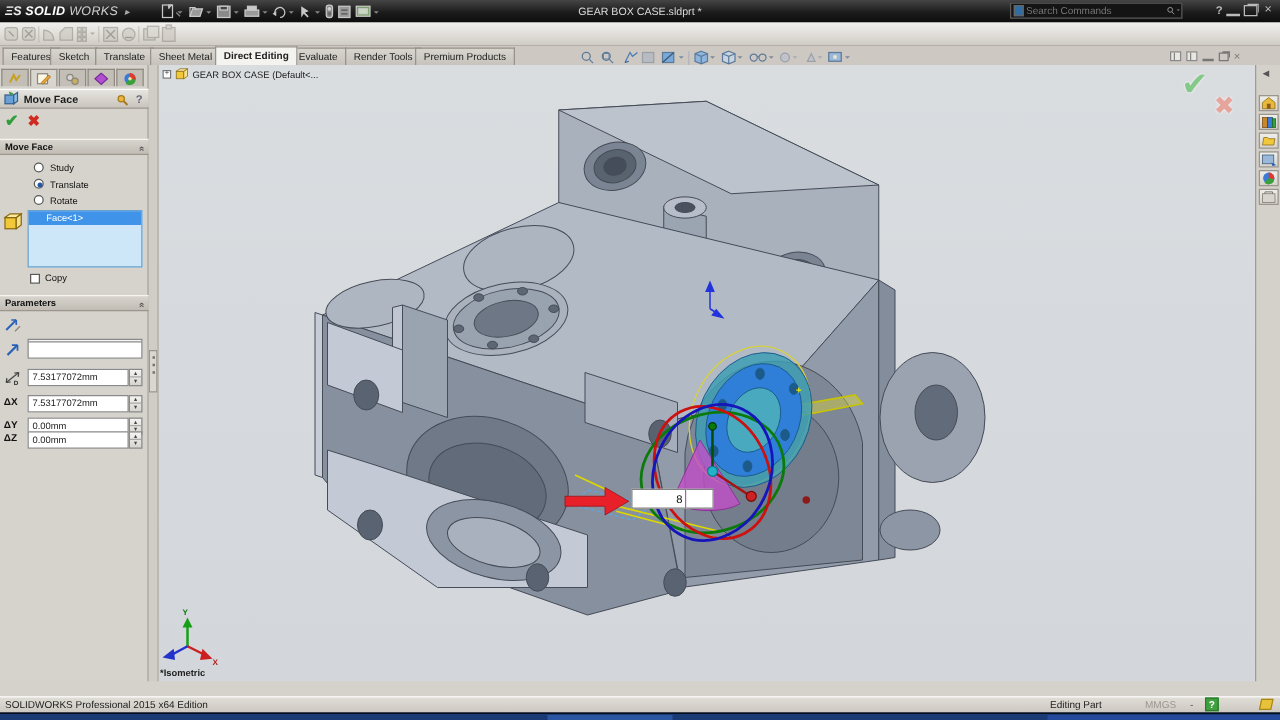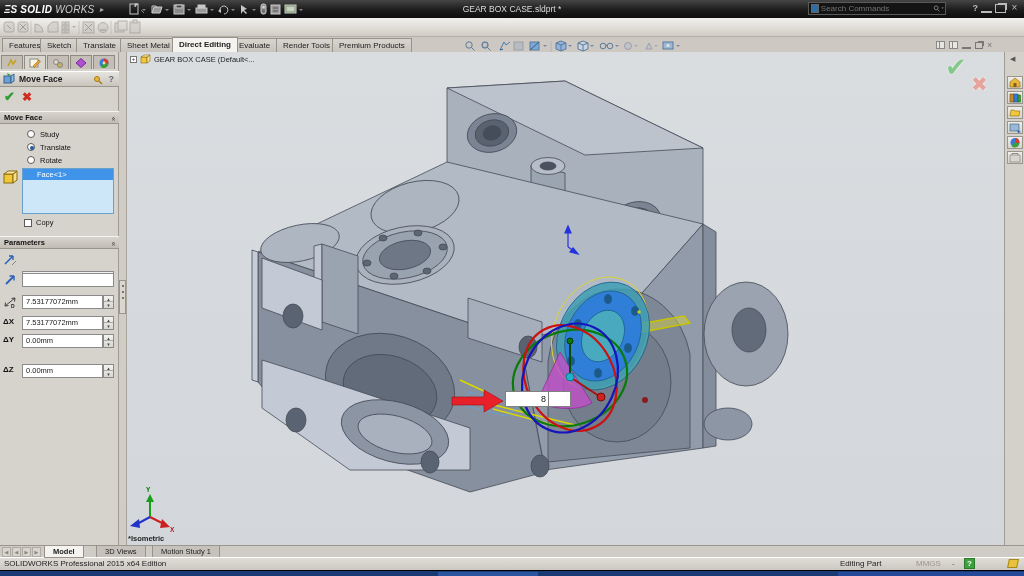--- a/index.html
+++ b/index.html
@@ -483,21 +483,21 @@
           </div>
       </div>
       <div class="prow" style="top:281px">
         <span class="plabel">ΔY</span>
         <div class="pfield">0.00mm</div>
         <div class="pspin">
             <span>▴</span>
             <span>▾</span>
           </div>
       </div>
-      <div class="prow" style="top:311px">
+      <div class="prow" style="top:292px">
         <span class="plabel">ΔZ</span>
         <div class="pfield">0.00mm</div>
         <div class="pspin">
             <span>▴</span>
             <span>▾</span>
           </div>
       </div>
     </div>
 
     <div class="splitter">
@@ -689,29 +689,20 @@
       </div>
       <div class="tpicon" style="top:99px">
         <svg width="14" height="11" viewBox="0 0 14 11">
             <rect x="2" y="3" width="10" height="7" fill="#d8d5cf" stroke="#7a766e" stroke-width=".6"></rect>
             <path d="M4 3 V1.5 H10 V3" fill="none" stroke="#7a766e" stroke-width=".8"></path>
           </svg>
       </div>
     </div>
   </div>
 
-  <div class="doctabs">
-    <span class="navbox" style="left:2px">◀</span>
-    <span class="navbox" style="left:12px">◀</span>
-    <span class="navbox" style="left:22px">▶</span>
-    <span class="navbox" style="left:32px">▶</span>
-    <span class="dtab active" style="left:44px">Model</span>
-    <span class="dtab" style="left:96px">3D Views</span>
-    <span class="dtab" style="left:152px">Motion Study 1</span>
-  </div>
 
   <div class="statusbar">
     <span class="sbleft">SOLIDWORKS Professional 2015 x64 Edition</span>
     <span class="sbmode">Editing Part</span>
     <span class="sbunits">MMGS</span>
     <span class="sbdash">-</span>
     <span class="sbhelp">?</span>
     <span class="sbtag"></span>
   </div>
 

